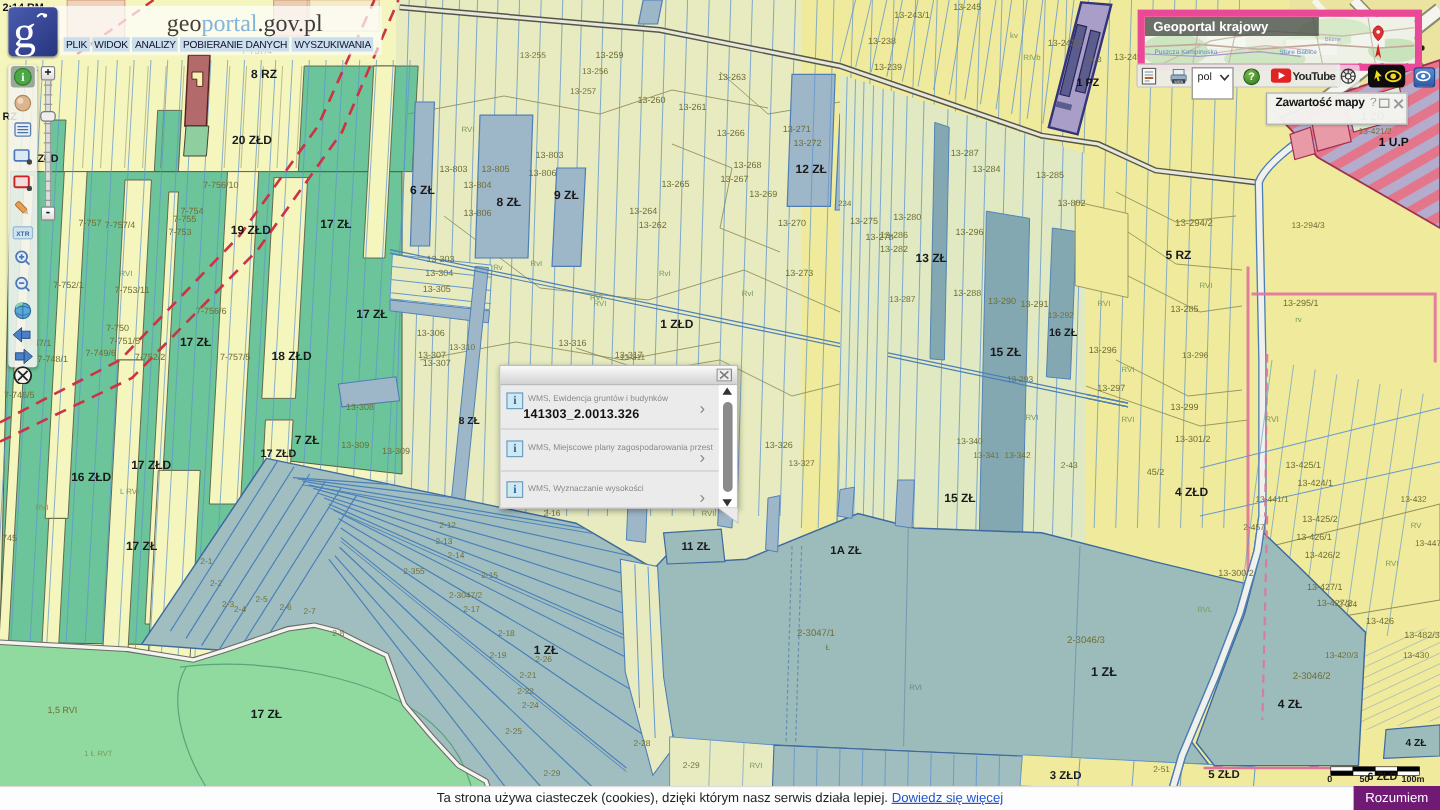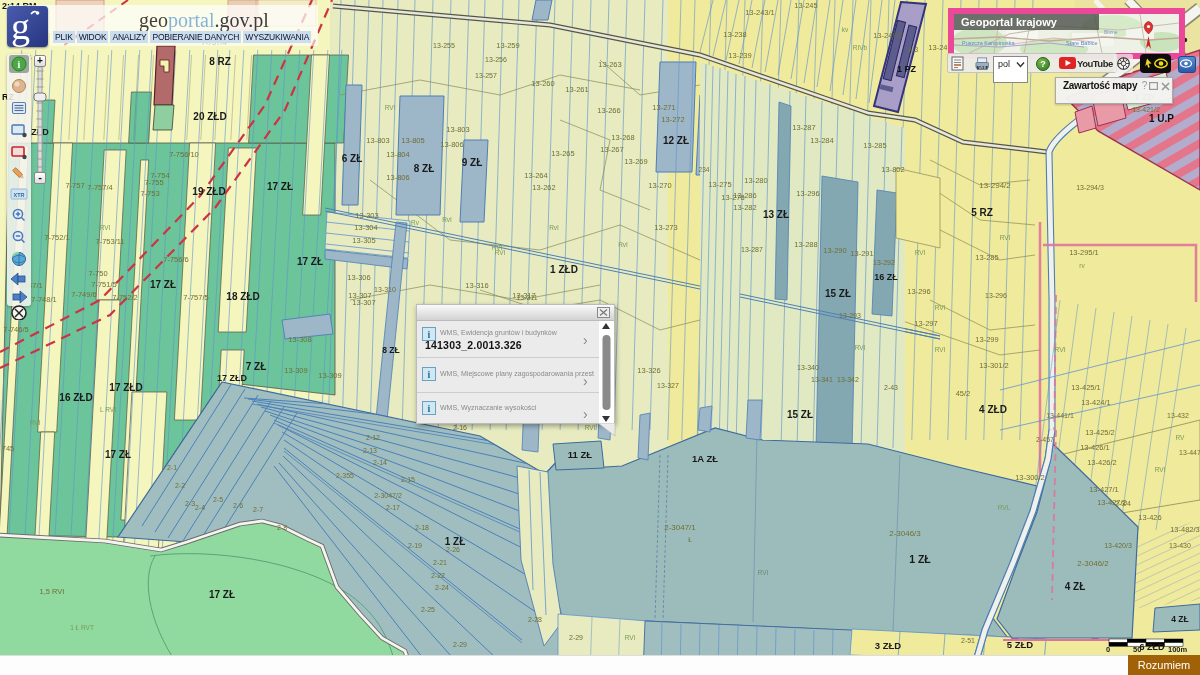--- a/index.html
+++ b/index.html
@@ -723,33 +723,34 @@
 <div style="height:15px;background:linear-gradient(#fafafa,#d2d2d2);border-bottom:1px solid #bbb;position:relative;">
 <svg width="13" height="11" style="position:absolute;right:4px;top:2px;">
           <rect x="0.5" y="0.5" width="12" height="10" fill="#eee" stroke="#888"></rect>
           <path d="M3,2.5 L10,8.5 M10,2.5 L3,8.5" stroke="#777" stroke-width="1.2"></path>
         </svg>
 </div>
 <div style="position:absolute;left:0;top:16px;width:182px;height:36px;border-bottom:1px solid #ccc;"></div>
 <div style="position:absolute;left:0;top:52px;width:182px;height:35px;border-bottom:1px solid #ccc;"></div>
 <div style="position:absolute;left:5px;top:22px;width:14px;height:14px;background:#cfe8f2;border:1px solid #6aa0c0;text-align:center;font-size:10px;font-weight:bold;color:#2a6a9a;line-height:14px;font-family:'Liberation Serif',serif;box-sizing:border-box;">i</div>
 <div style="position:absolute;left:23px;top:24px;font-size:7px;color:#8a8a8a;white-space:nowrap;">WMS, Ewidencja gruntów i budynków</div>
-<div style="position:absolute;left:8px;top:34px;font-size:10.5px;font-weight:bold;color:#111;white-space:nowrap;letter-spacing:0.2px;">141303_2.0013.326</div>
+<div style="position:absolute;left:19px;top:34px;font-size:10.5px;font-weight:bold;color:#111;white-space:nowrap;letter-spacing:0.2px;">141303_2.0013.326</div>
 <div style="position:absolute;left:166px;top:27px;font-size:14px;color:#888;">›</div>
 <div style="position:absolute;left:5px;top:62px;width:14px;height:14px;background:#cfe8f2;border:1px solid #6aa0c0;text-align:center;font-size:10px;font-weight:bold;color:#2a6a9a;line-height:14px;font-family:'Liberation Serif',serif;box-sizing:border-box;">i</div>
 <div style="position:absolute;left:23px;top:65px;font-size:7px;color:#8a8a8a;white-space:nowrap;">WMS, Miejscowe plany zagospodarowania przest</div>
 <div style="position:absolute;left:166px;top:68px;font-size:14px;color:#888;">›</div>
 <div style="position:absolute;left:5px;top:96px;width:14px;height:14px;background:#cfe8f2;border:1px solid #6aa0c0;text-align:center;font-size:10px;font-weight:bold;color:#2a6a9a;line-height:14px;font-family:'Liberation Serif',serif;box-sizing:border-box;">i</div>
 <div style="position:absolute;left:23px;top:99px;font-size:7px;color:#8a8a8a;white-space:nowrap;">WMS, Wyznaczanie wysokości</div>
 <div style="position:absolute;left:166px;top:101px;font-size:14px;color:#888;">›</div>
 <div style="position:absolute;right:0;top:16px;width:15px;height:103px;background:#fff;">
 <svg width="15" height="103">
 <polygon points="3,8 11,8 7,2" fill="#333"></polygon>
 <rect x="3.5" y="14" width="8" height="75" rx="4" fill="#8a8a8a"></rect>
 <polygon points="3,95 11,95 7,101" fill="#333"></polygon>
 </svg></div>
 </div>
 <svg class="abs" style="left:598px;top:423px;" width="18" height="14" viewBox="0 0 18 14">
       <polygon points="0,0 17,0 17,13" fill="#ebebeb" stroke="#bbb" stroke-width="0.8"></polygon>
     </svg>
 
 <div class="abs" style="left:0;top:655px;width:1200px;height:20px;background:#fdfdfd;border-top:1px solid #ddd;"></div>
-<div class="abs" style="left:1128px;top:655px;width:72px;height:20px;background:#a16207;color:#fff;font-size:11px;text-align:center;line-height:20px;">Rozumiem</div>
+<div class="abs" style="left:0;top:655px;width:1200px;height:20px;text-align:center;font-size:11px;color:#222;line-height:20px;">Ta strona używa ciasteczek (cookies), dzięki którym nasz serwis działa lepiej. <a style="color:#2255cc;text-decoration:underline;">Dowiedz się więcej</a></div>
+<div class="abs" style="left:1128px;top:655px;width:72px;height:20px;background:#701a75;color:#fff;font-size:11px;text-align:center;line-height:20px;">Rozumiem</div>
 </div>
 </body></html>

